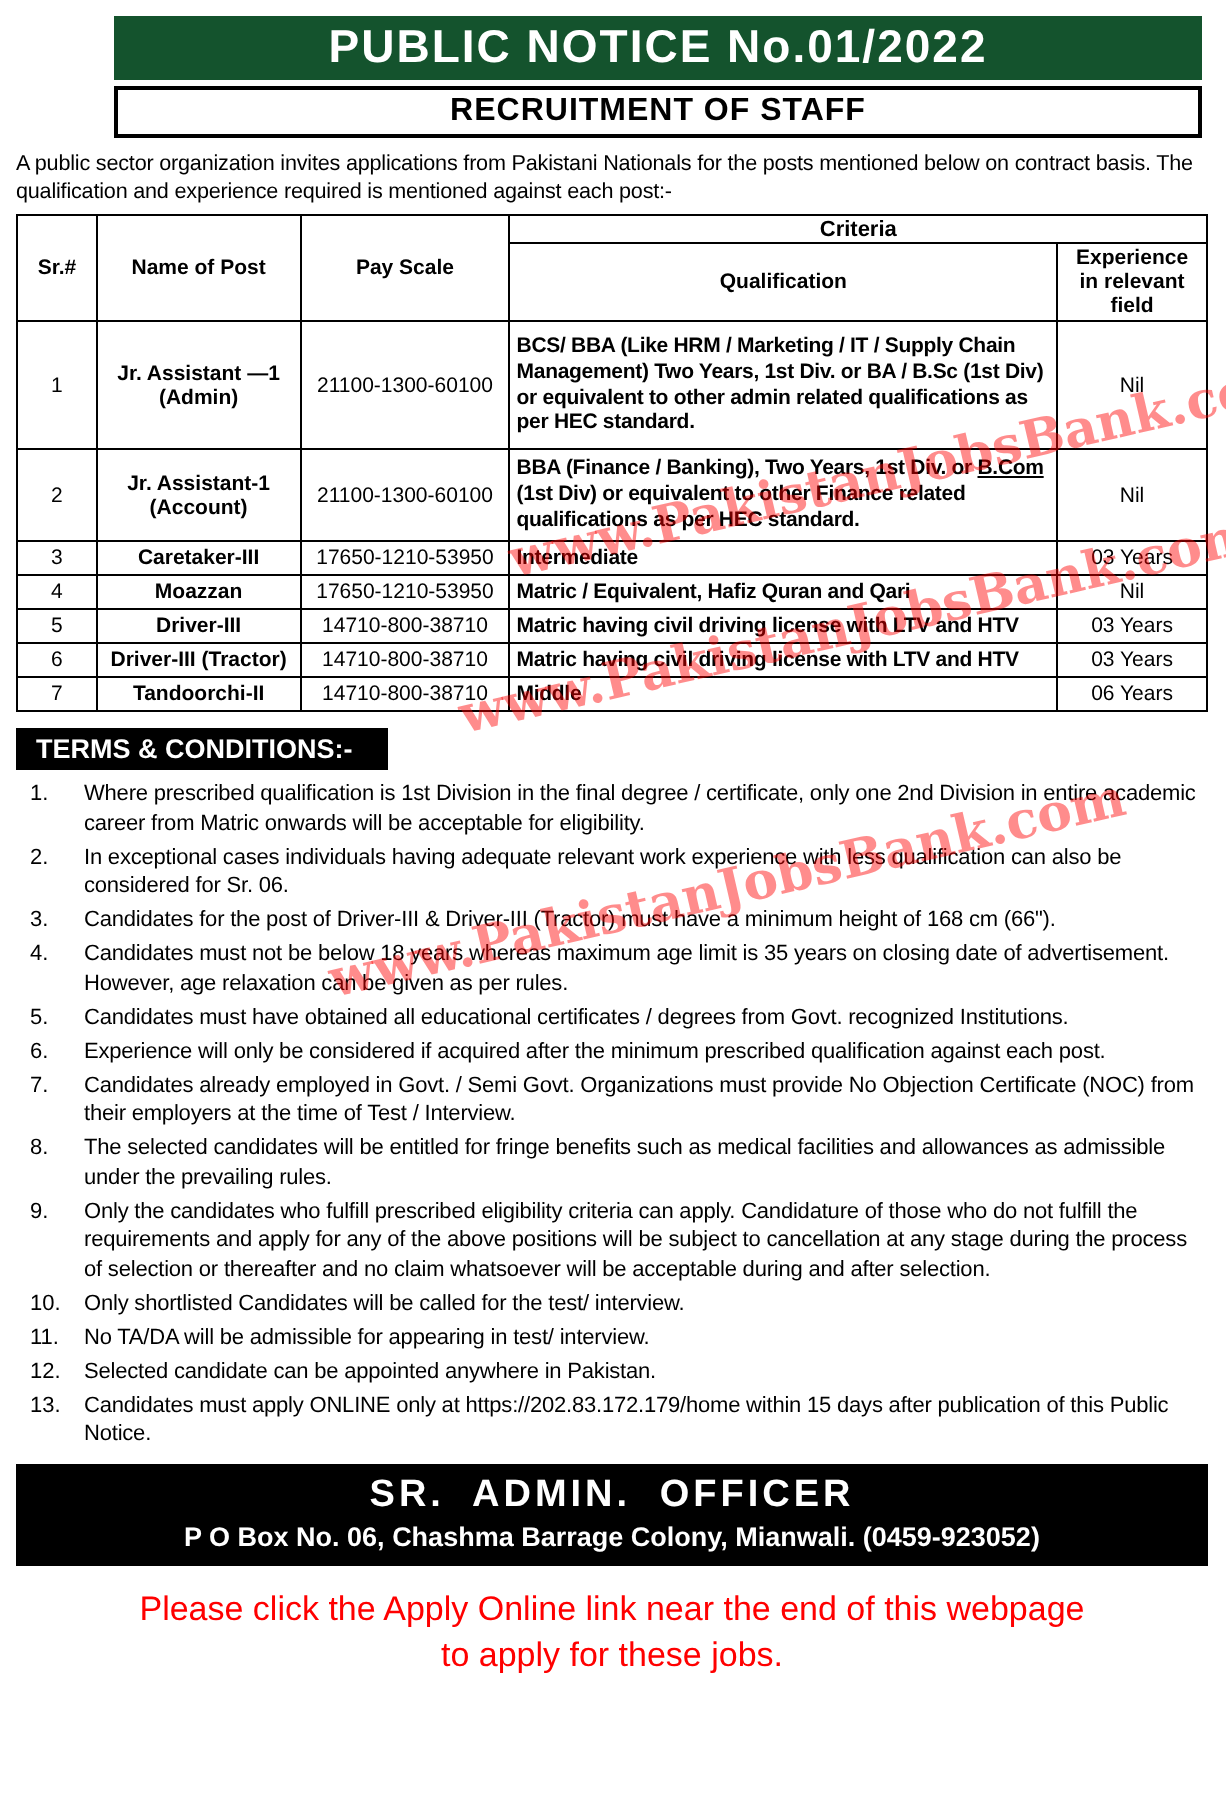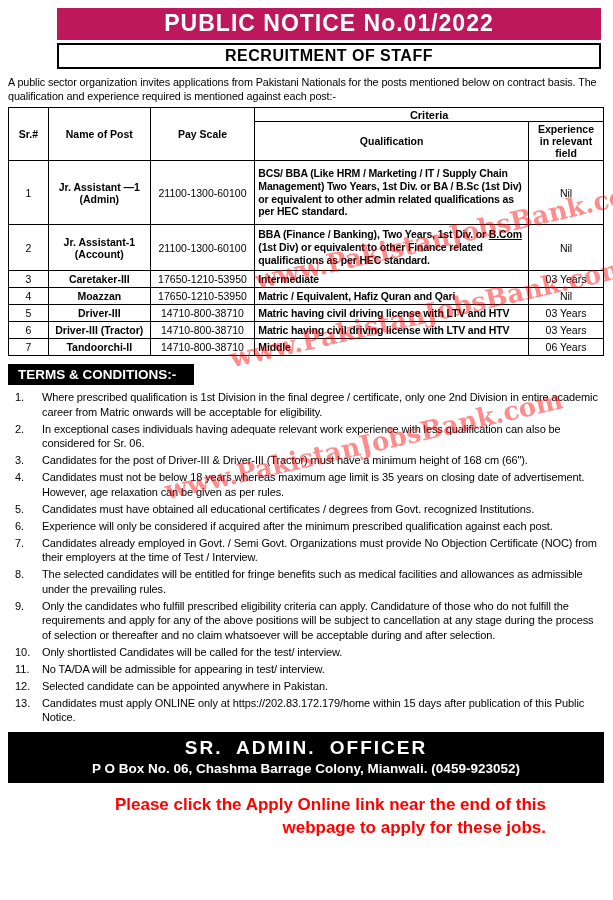--- a/index.html
+++ b/index.html
@@ -5,21 +5,21 @@
   * { box-sizing: border-box; margin: 0; padding: 0; }
   html, body { background: #fff; }
   body {
     width: 613px; height: 900px;
     font-family: "Liberation Sans", sans-serif;
     color: #000; position: relative; overflow: hidden;
   }
   .page { position: relative; width: 613px; height: 900px; padding: 8px 9px 0 8px; }
 
   .title-bar {
-    background: #be185d; color: #fff; text-align: center; font-weight: bold;
+    background: #14532d; color: #fff; text-align: center; font-weight: bold;
     font-size: 23px; letter-spacing: 1px; padding: 2px 0 3px; margin: 0 3px 0 49px;
   }
   .subtitle-box {
     border: 2px solid #000; margin: 3px 3px 0 49px; text-align: center;
     font-weight: bold; font-size: 16px; letter-spacing: .5px; padding: 2px 0;
   }
   .intro { font-size: 10.8px; line-height: 1.3; margin: 6px 0 4px; letter-spacing: -0.1px; }
 
   table.posts { width: 100%; border-collapse: collapse; }
   .posts th, .posts td { border: 1px solid #000; font-size: 10.5px; padding: 1px 3px; vertical-align: middle; }
@@ -39,21 +39,21 @@
   }
   .term { display: flex; font-size: 11px; line-height: 1.32; margin-bottom: 2.5px; }
   .term .num { flex: 0 0 34px; width: 34px; padding-left: 7px; }
   .term .txt { flex: 1; padding-right: 2px; letter-spacing: -0.1px; }
   .link { }
 
   .footer-bar { background: #000; color: #fff; text-align: center; padding: 5px 0 7px; margin-top: 7px; }
   .officer { font-size: 19px; font-weight: bold; letter-spacing: 2px; word-spacing: 7px; }
   .address { font-size: 13.5px; font-weight: bold; margin-top: 2px; }
 
-  .note { color: #f00; font-size: 17px; text-align: right; width: 480px; margin: 11px auto 0; line-height: 1.35; font-weight: bold; }
+  .note { color: #f00; font-size: 17px; text-align: center; width: 480px; margin: 11px auto 0; line-height: 1.35; }
 
   .wm {
     position: absolute; color: rgba(255,0,0,0.45); font-size: 26px; font-weight: bold;
     transform: rotate(-13deg); pointer-events: none; z-index: 5; white-space: nowrap;
     font-family: "DejaVu Serif", serif;
   }
   .wm1 { left: 250px; top: 220px; }
   .wm2 { left: 225px; top: 298px; }
   .wm3 { left: 160px; top: 430px; }
 </style>

